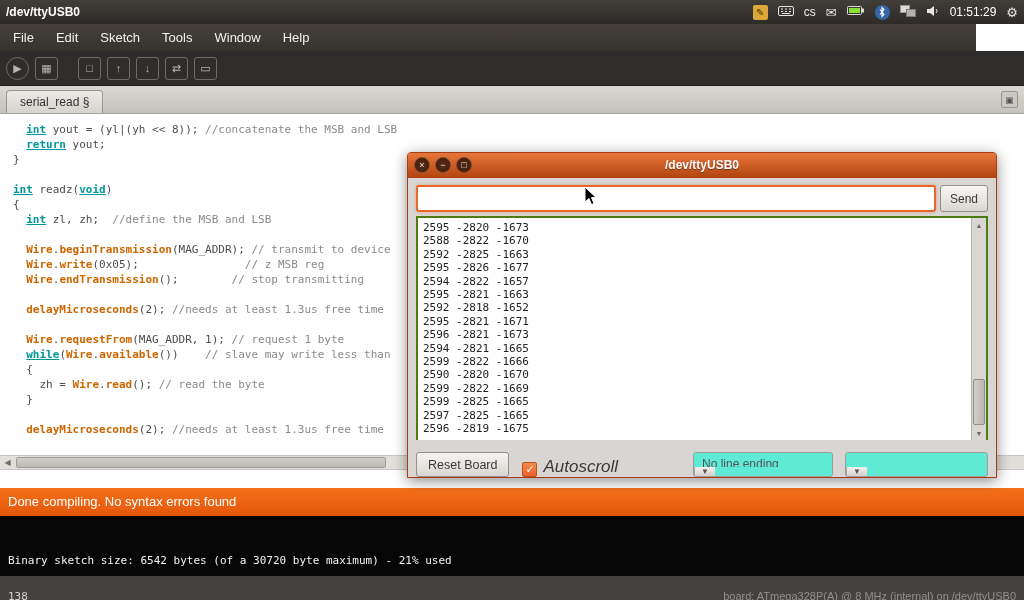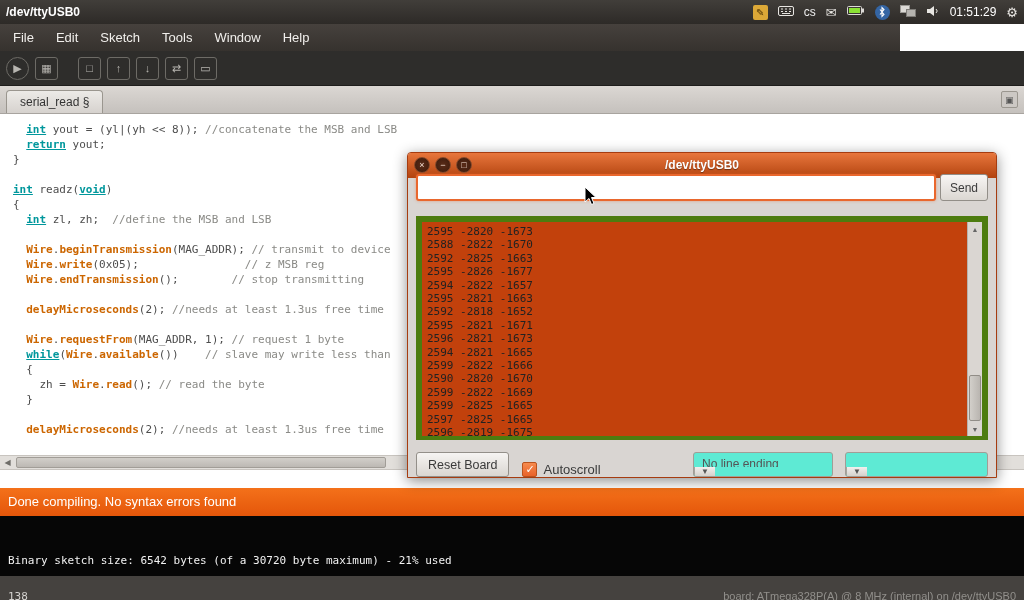--- a/index.html
+++ b/index.html
@@ -14,21 +14,21 @@
   .panel-right { margin-left:auto; display:flex; align-items:center; gap:10px; }
   .note-icon { width:15px; height:15px; background:#dca837; border-radius:2px; color:#4a3000;
     font-size:10px; display:flex; align-items:center; justify-content:center; }
   .kb-label { color:#eee; font-size:12px; }
   .mail-icon { color:#e8e6e2; font-size:13px; }
   .bt-icon { width:15px; height:15px; border-radius:50%; background:#3465a4; display:flex; align-items:center; justify-content:center; }
   .clock { color:#fff; font-size:12px; }
   .power-icon { color:#e8e6e2; font-size:13px; }
 
   
-  .menu-bar { position:absolute; left:0; top:24px; width:900px; height:27px;
+  .menu-bar { position:absolute; left:0; top:24px; width:976px; height:27px;
     background:linear-gradient(#46413d,#36322e); display:flex; align-items:center; padding-left:2px;
     color:#f1efec; font-size:13px; z-index:19; }
   .menu-item { padding:0 11px; line-height:27px; cursor:default; }
 
   
   .toolbar { position:absolute; left:0; top:51px; width:1024px; height:35px;
     background:#2e2d2b; border-bottom:1px solid #1e1d1b; display:flex; align-items:center;
     gap:6px; padding-left:6px; z-index:18; }
   .tb-btn { width:23px; height:23px; border:1px solid #6d6b66; border-radius:3px; background:transparent;
     color:#b7b5b0; font-size:11px; display:flex; align-items:center; justify-content:center; }
@@ -75,45 +75,45 @@
   .serial-win { position:absolute; left:407px; top:152px; width:590px; height:326px;
     background:#d9d5d2; border:1px solid #a63c10; border-radius:4px 4px 0 0;
     box-shadow:0 3px 14px rgba(0,0,0,0.45); z-index:30; }
   .sw-titlebar { position:relative; height:25px; background:linear-gradient(#e8763c,#b2430f);
     border-radius:3px 3px 0 0; text-align:center; color:#fff; font-weight:bold; font-size:12px;
     line-height:25px; text-shadow:0 1px 1px rgba(0,0,0,0.45); }
   .sw-buttons { position:absolute; left:6px; top:4px; display:flex; gap:5px; }
   .sw-btn { width:16px; height:16px; border-radius:50%; background:radial-gradient(#5a2c18,#3a1a0c);
     border:1px solid #84482a; color:#f0ddd1; font-size:9px; font-weight:normal; line-height:14px;
     text-align:center; text-shadow:none; }
-  .sw-input-row { position:absolute; left:8px; top:21px; right:8px; height:42px; display:flex; gap:4px; }
+  .sw-input-row { position:absolute; left:8px; top:32px; right:8px; height:42px; display:flex; gap:4px; }
   .sw-input { flex:1; height:27px; border:2px solid #e9672d; border-radius:3px; background:#fff;
     font-size:12px; padding:0 6px; outline:none; box-shadow:0 0 3px rgba(233,103,45,0.5); }
   .sw-send { width:48px; height:27px; background:linear-gradient(#f8f6f4,#dbd7d2);
     border:1px solid #928e88; border-radius:3px; font-size:12px; color:#3c3c3c; }
-  .sw-output { position:absolute; left:8px; top:63px; right:8px; height:226px; background:#c2410c;
-    border:6px solid #4d7c0f; }
+  .sw-output { position:absolute; left:8px; top:63px; right:8px; height:226px; background:#ffffff;
+    border:2px solid #4d7c0f; }
   .sw-output pre { position:absolute; left:5px; top:3px; right:17px; bottom:0; overflow:hidden;
     font-family:"DejaVu Sans Mono", monospace; font-size:11px; line-height:13.4px; color:#222; }
   .sw-scrollbar { position:absolute; right:0; top:0; bottom:0; width:15px; background:#dad6d2;
     border-left:1px solid #b6b2ad; }
   .sw-scroll-up, .sw-scroll-down { position:absolute; left:0; width:14px; height:14px; color:#666;
     font-size:7px; display:flex; align-items:center; justify-content:center; }
   .sw-scroll-up { top:0; }
   .sw-scroll-down { bottom:0; }
   .sw-scroll-thumb { position:absolute; left:1px; right:1px; bottom:15px; height:46px;
     background:linear-gradient(90deg,#d2cfca,#b9b5b0); border:1px solid #918d87; border-radius:2px; }
   .sw-bottom { position:absolute; left:0; right:0; bottom:0; height:37px; display:flex;
     align-items:flex-end; padding:0 8px; background:#d9d5d2; }
   .sw-reset { height:25px; padding:0 11px; background:linear-gradient(#f6f4f2,#dad6d1);
     border:1px solid #938f89; border-radius:3px; font-size:12.5px; color:#3a3a3a; }
   .sw-checkbox { margin-left:13px; width:15px; height:15px; background:linear-gradient(#f68b4e,#e9622a);
     border:1px solid #b9521d; border-radius:2px; color:#fff; font-size:11px; line-height:13px;
     text-align:center; }
-  .sw-check-label { margin-left:6px; font-size:13px; color:#3a3a3a; }
+  .sw-check-label { margin-left:6px; font-size:17px; color:#3a3a3a;font-style:italic; }
   .sw-spacer { flex:1; }
   .combo { height:25px; display:flex; border:1px solid #a19d96; border-radius:3px; overflow:hidden;
     background:#5eead4; margin-left:12px;flex-direction:column; }
   .combo-text { font-size:12px; color:#555; line-height:23px; padding:0 8px; flex:1;
     white-space:nowrap; overflow:hidden; }
   .combo-arrow { width:21px; background:linear-gradient(#f2f0ee,#d5d1cc); border-left:1px solid #a8a49e;
     color:#555; font-size:8px; display:flex; align-items:center; justify-content:center; }
   .combo-le { width:140px; }
   .combo-baud { width:143px;gap:13px; }
 

